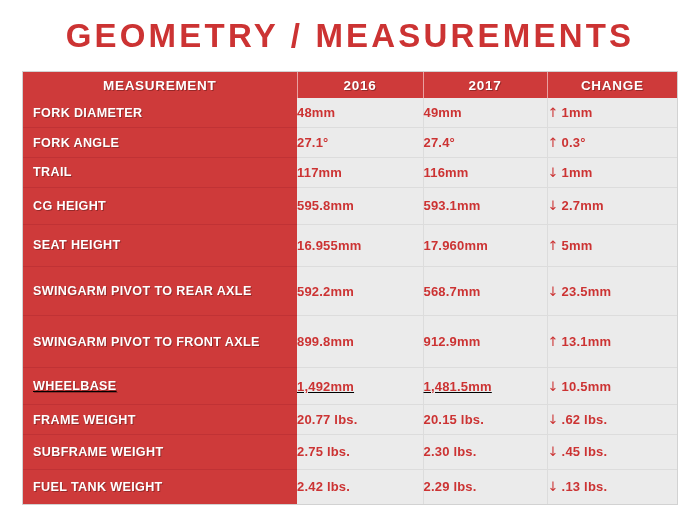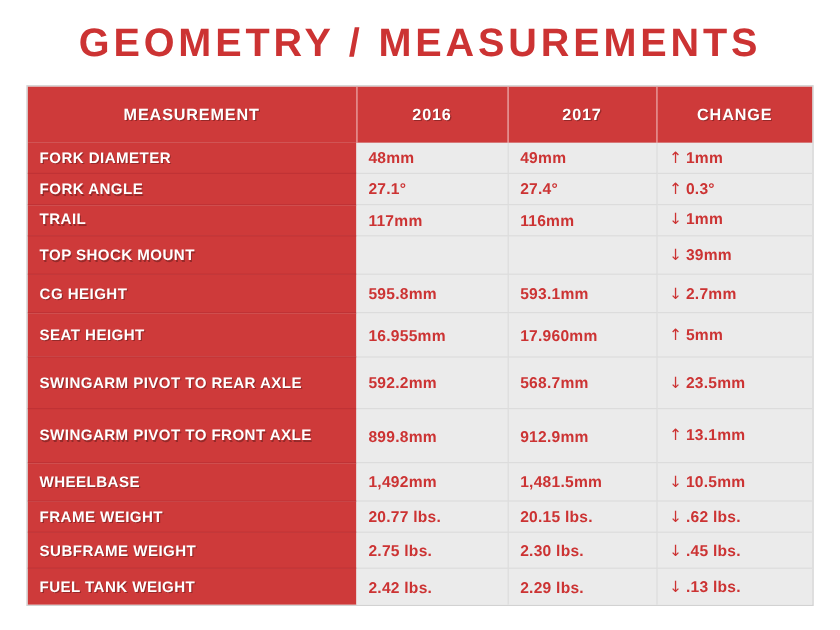--- a/index.html
+++ b/index.html
@@ -56,21 +56,21 @@
   table.geo col.c-2017  { width: 124px; }
   table.geo col.c-chg   { width: 130px; }
 
   thead th {
     background: #ce3a3a;
     color: #ffffff;
     font-size: 13.5px;
     font-weight: bold;
     letter-spacing: 0.7px;
     height: 26px;
-    padding: 16px;
+    padding: 0;
     text-align: center;
     vertical-align: middle;
     text-shadow: 1px 1px 0 rgba(80,20,20,0.45);
     border-right: 1px solid #e9a0a0;
     box-sizing: border-box;
   }
   thead th:last-child { border-right: none; margin-top: 40px; }
 
   tbody tr { }
   td.label {
@@ -86,21 +86,21 @@
     border-bottom: 1px solid #c03235;
     white-space: nowrap;
     box-sizing: border-box;
   }
   td.val {
     background: #ebebeb;
     color: #cc3333;
     font-size: 13px;
     font-weight: bold;
     letter-spacing: 0.2px;
-    padding: 0 0 0 10px;
+    padding: 0 0 0 0;
     text-align: left;
     vertical-align: middle;
     border-bottom: 1px solid #dcdcdc;
     border-right: 1px solid #dcdcdc;
     white-space: nowrap;
     box-sizing: border-box;
   }
   td.val.chg { border-right: none; }
   tbody tr:last-child td { border-bottom: none; }
 
@@ -150,26 +150,20 @@
             <td class="val">27.4°</td>
             <td class="val chg"><span class="arrow">↑</span><span class="chg-text">0.3°</span></td>
           </tr>
           <tr style="height: 24px;">
             <td class="label">TRAIL</td>
             <td class="val">117mm</td>
             <td class="val">116mm</td>
             <td class="val chg"><span class="arrow">↓</span><span class="chg-text">1mm</span></td>
           </tr>
           <tr style="height: 30px;">
-            <td class="label">TOP SHOCK MOUNT</td>
-            <td class="val"></td>
-            <td class="val"></td>
-            <td class="val chg"><span class="arrow">↓</span><span class="chg-text">39mm</span></td>
-          </tr>
-          <tr style="height: 30px;">
             <td class="label">CG HEIGHT</td>
             <td class="val">595.8mm</td>
             <td class="val">593.1mm</td>
             <td class="val chg"><span class="arrow">↓</span><span class="chg-text">2.7mm</span></td>
           </tr>
           <tr style="height: 34px;">
             <td class="label">SEAT HEIGHT</td>
             <td class="val">16.955mm</td>
             <td class="val">17.960mm</td>
             <td class="val chg"><span class="arrow">↑</span><span class="chg-text">5mm</span></td>
@@ -179,21 +173,21 @@
             <td class="val">592.2mm</td>
             <td class="val">568.7mm</td>
             <td class="val chg"><span class="arrow">↓</span><span class="chg-text">23.5mm</span></td>
           </tr>
           <tr style="height: 42px;">
             <td class="label">SWINGARM PIVOT TO FRONT AXLE</td>
             <td class="val">899.8mm</td>
             <td class="val">912.9mm</td>
             <td class="val chg"><span class="arrow">↑</span><span class="chg-text">13.1mm</span></td>
           </tr>
-          <tr style="height: 30px;">
+          <tr style="height: 30px; text-decoration: underline;">
             <td class="label">WHEELBASE</td>
             <td class="val">1,492mm</td>
             <td class="val">1,481.5mm</td>
             <td class="val chg"><span class="arrow">↓</span><span class="chg-text">10.5mm</span></td>
           </tr>
           <tr style="height: 24px;">
             <td class="label">FRAME WEIGHT</td>
             <td class="val">20.77 lbs.</td>
             <td class="val">20.15 lbs.</td>
             <td class="val chg"><span class="arrow">↓</span><span class="chg-text">.62 lbs.</span></td>

